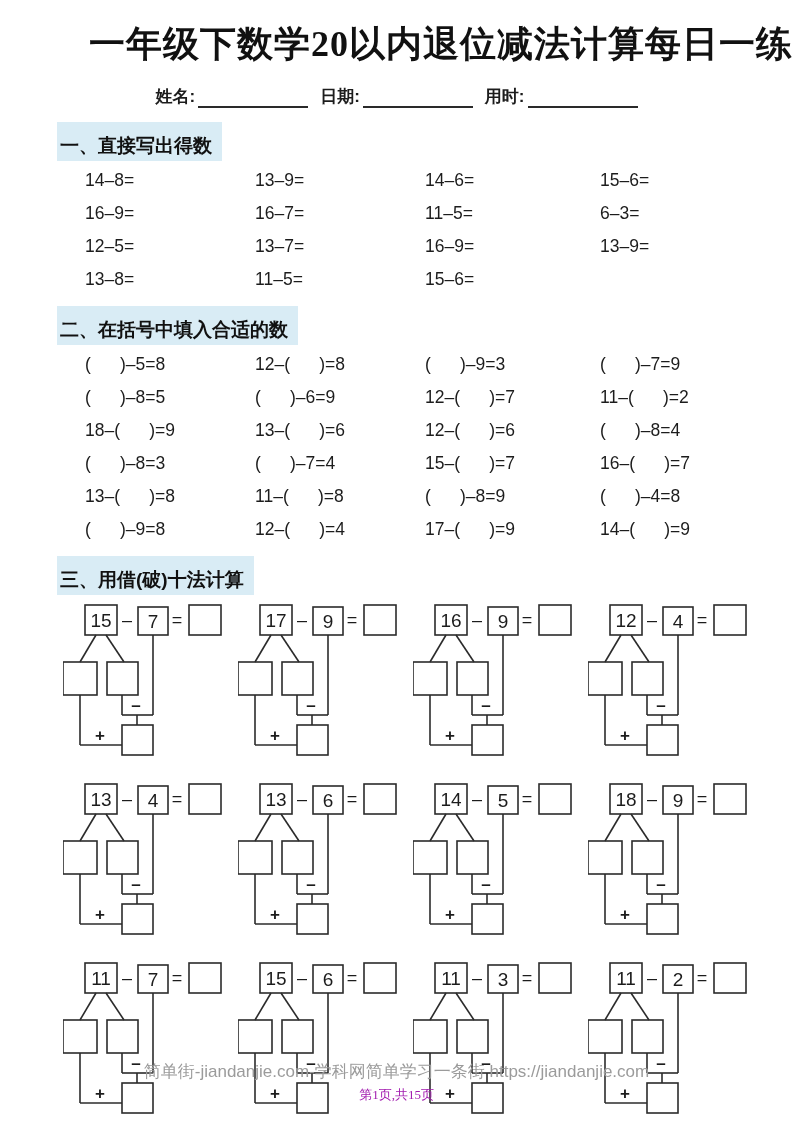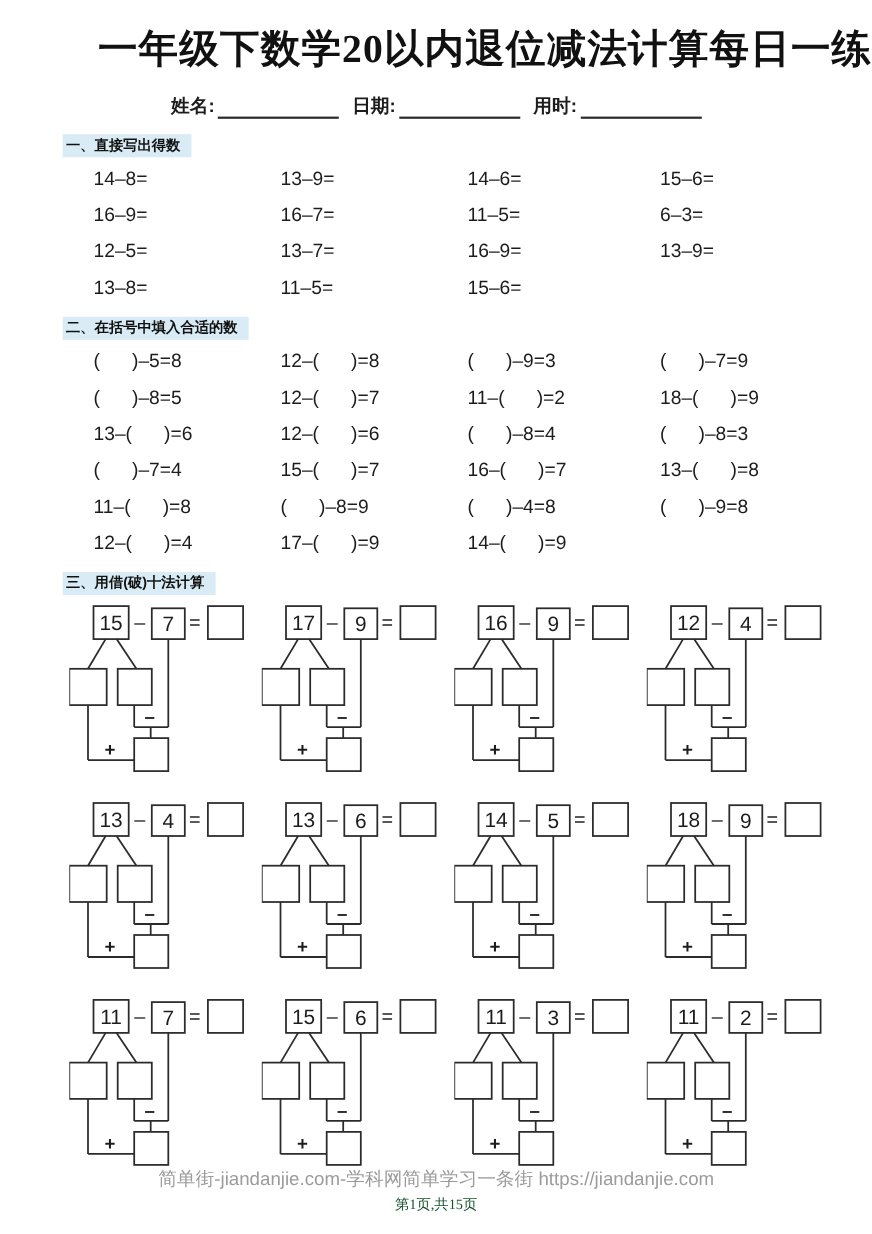--- a/index.html
+++ b/index.html
@@ -38,22 +38,22 @@
     width: 110px;
     height: 16px;
     border-bottom: 2px solid #2a2a2a;
     margin-left: 3px;
   }
 
   .sec-h {
     display: inline-block;
     background: #d9ecf5;
     font-weight: 700;
-    font-size: 13px;
-    padding: 1px 10px 2px 3px;
+    font-size: 19px;
+    padding: 11px 10px 2px 3px;
     margin-left: 57px;
     color: #111;
   }
   .sec1 .sec-h { margin-top: 14px; }
   .sec2 .sec-h { margin-top: 10px; }
   .sec3 .sec-h { margin-top: 10px; }
 
   .grid {
     display: grid;
     grid-template-columns: 170px 170px 175px 160px;
@@ -95,21 +95,21 @@
     left: 0; right: 0;
     bottom: 18px;
     text-align: center;
     color: #9b9b9b;
   }
   .footer .line1 { font-size: 17px; }
   .footer .line2 {
     font-size: 13px;
     margin-top: 3px;
     font-family: "Liberation Serif", serif;
-    color: #14532d;
+    color: #a21caf;
   }
 </style>
 </head>
 <body>
 
 <div class="page">
 
   <div class="title">一年级下数学20以内退位减法计算每日一练</div>
 
   <div class="meta">
@@ -171,20 +171,21 @@
         <div class="problem">(      )–5=8</div>
 
         <div class="problem">12–(      )=8</div>
 
         <div class="problem">(      )–9=3</div>
 
         <div class="problem">(      )–7=9</div>
 
         <div class="problem">(      )–8=5</div>
 
+        <div class="problem">(      )–6=9</div>
 
         <div class="problem">12–(      )=7</div>
 
         <div class="problem">11–(      )=2</div>
 
         <div class="problem">18–(      )=9</div>
 
         <div class="problem">13–(      )=6</div>
 
         <div class="problem">12–(      )=6</div>

